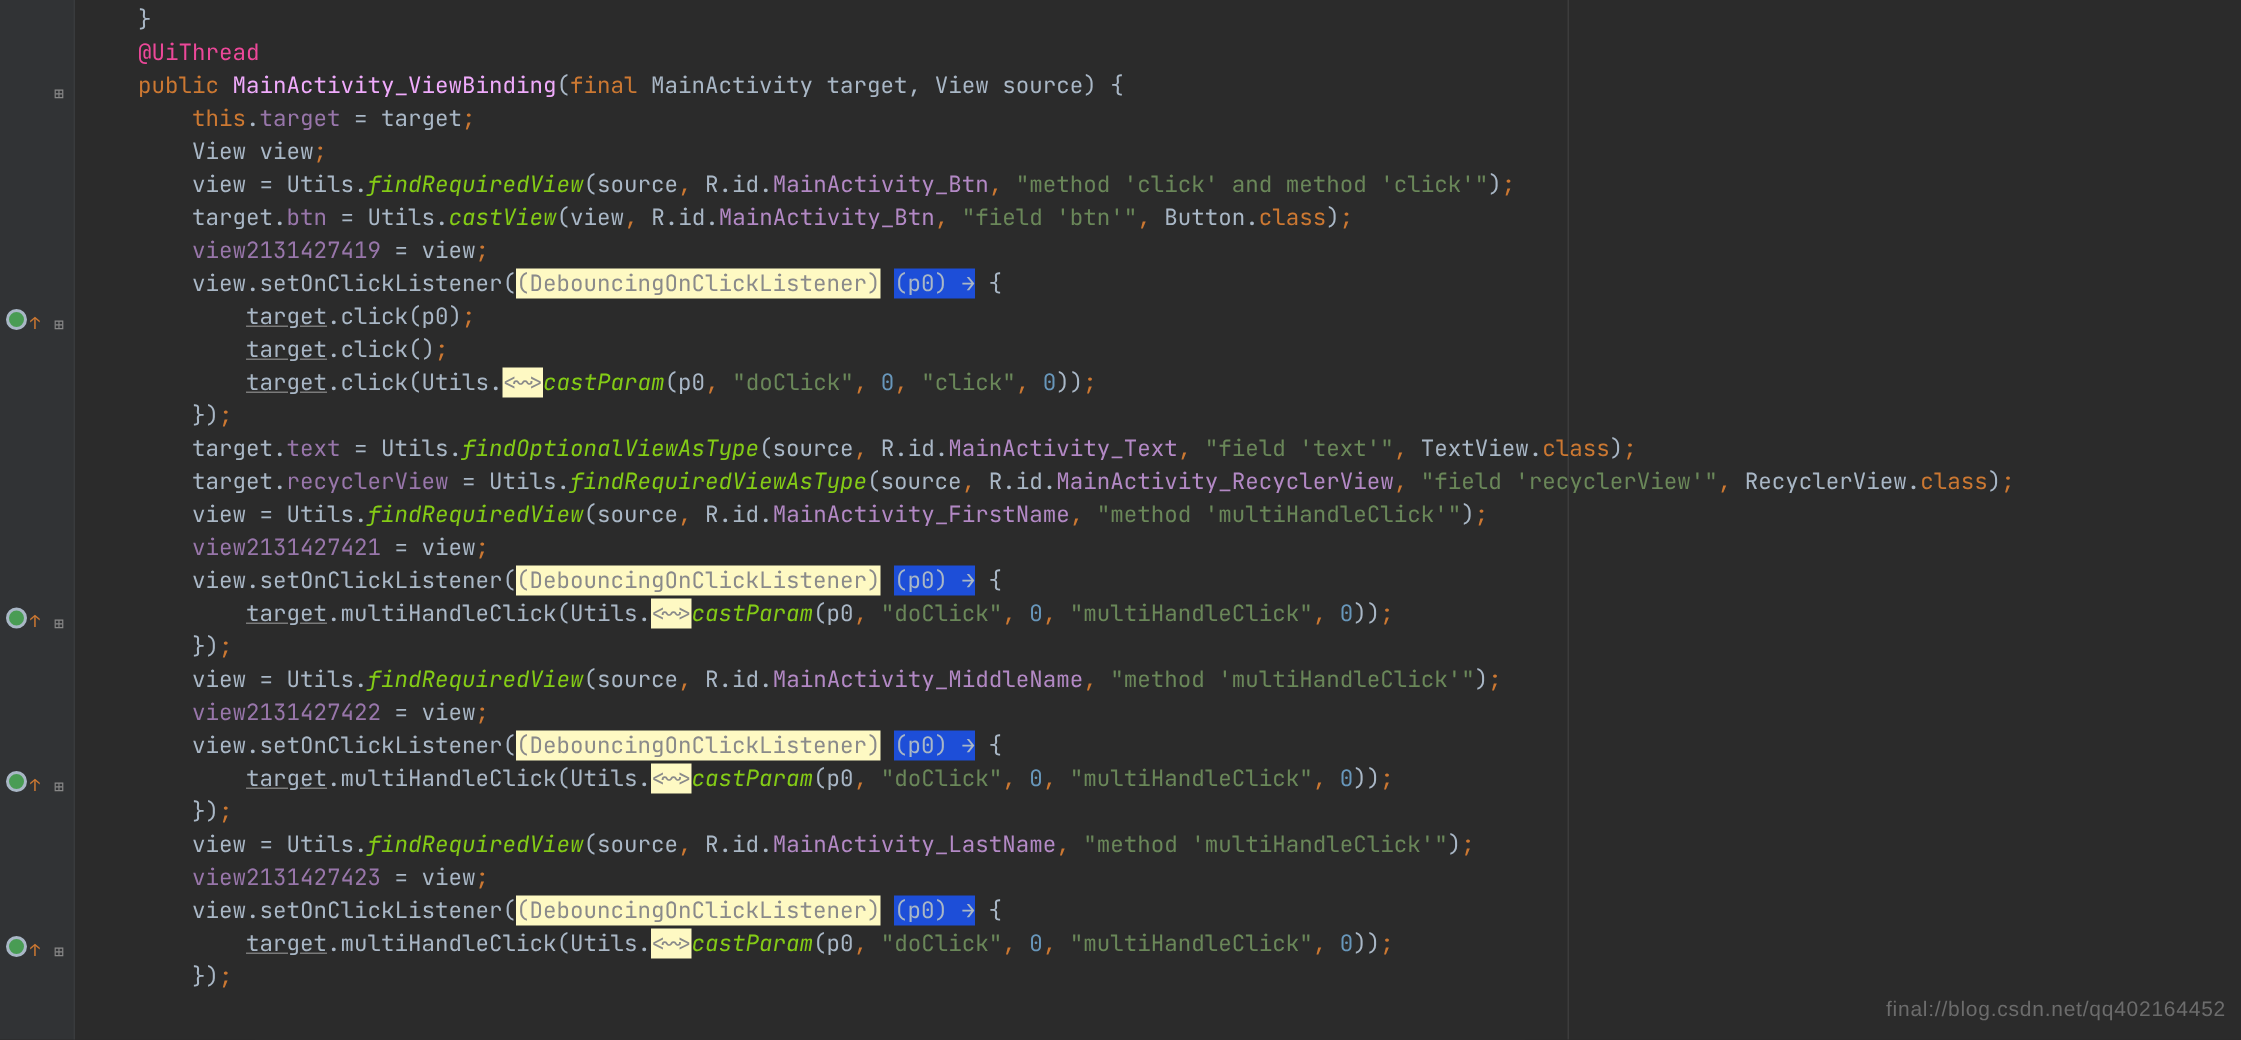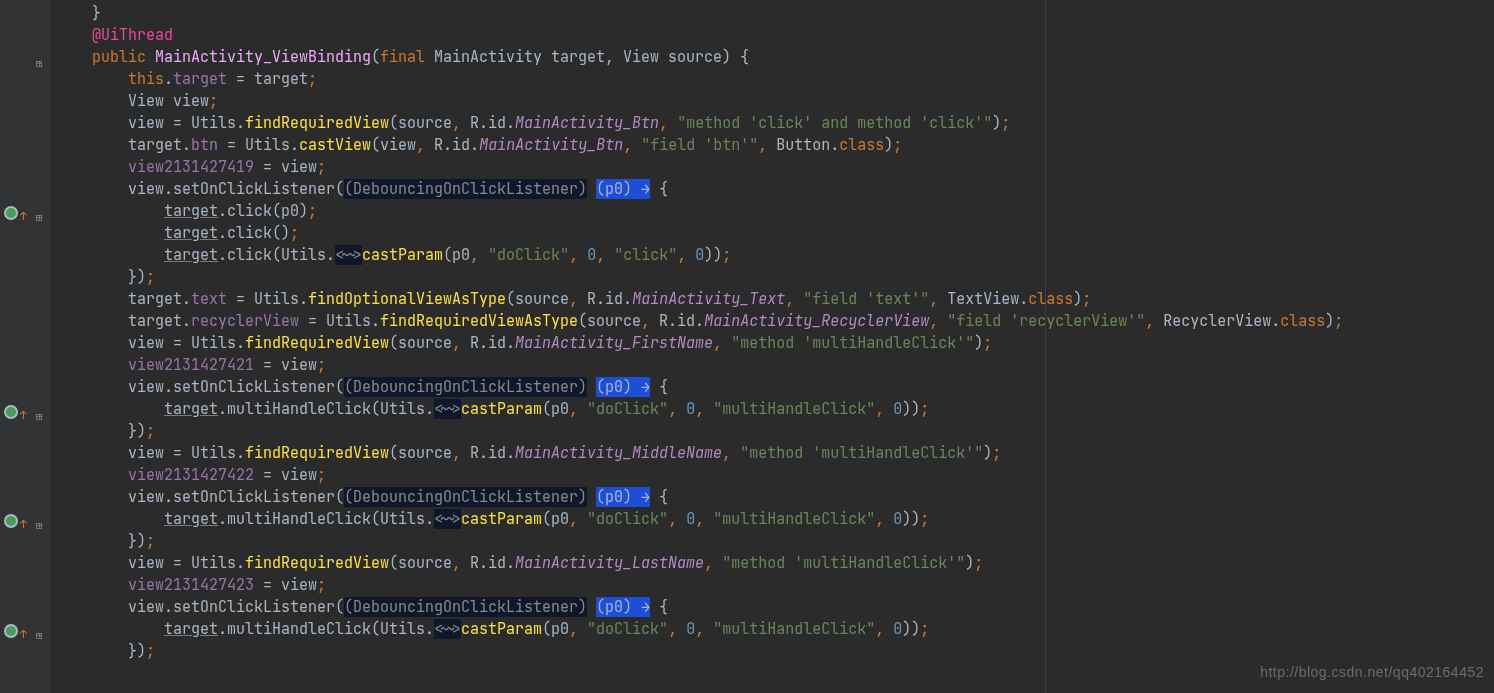--- a/index.html
+++ b/index.html
@@ -40,23 +40,23 @@
     position:absolute;right:10px;bottom:10px;
     color:#6c6c6c;font-family:sans-serif;font-size:14px;
     letter-spacing:0.5px;
   }
   .kw{color:#cc7832}
   .ann{color:#ec4899}
   .mname{color:#f0abfc}
   .fld{color:#9876aa}
   .str{color:#6a8759}
   .num{color:#6897bb}
-  .itc{color:#b389c5;font-style:italic}
-  .imtd{color:#fde047;}
-  .cast{color:#8a8a8a;background:#0f172a}
+  .itc{color:#b389c5;}
+  .imtd{color:#84cc16;font-style:italic}
+  .cast{color:#8a8a8a;background:#fef9c3}
   .un{text-decoration:underline;text-decoration-color:#7a7a7a}
   .bg{background:#1d4ed8}
 </style>
 </head>
 <body>
 
 <div class="gutter">
     <div class="gutter-mark" style="top: 206px;"></div>
     <div class="gutter-arrow" style="top: 205px;">↑</div>
     <div class="fold" style="top: 206px;">⊞</div>
@@ -66,13 +66,13 @@
     <div class="gutter-mark" style="top: 514px;"></div>
     <div class="gutter-arrow" style="top: 513px;">↑</div>
     <div class="fold" style="top: 514px;">⊞</div>
     <div class="gutter-mark" style="top: 624px;"></div>
     <div class="gutter-arrow" style="top: 623px;">↑</div>
     <div class="fold" style="top: 624px;">⊞</div>
     <div class="fold" style="top: 52px;">⊞</div>
   </div>
 <div class="ruler"></div>
 <div class="code" id="code-area"><div>    <span>}</span></div><div><span></span></div><div>    <span class="ann">@UiThread</span></div><div>    <span class="kw">public </span><span class="mname">MainActivity_ViewBinding</span><span>(</span><span class="kw">final </span><span>MainActivity target</span><span>, </span><span>View source) {</span></div><div>        <span class="kw">this</span><span>.</span><span class="fld">target</span><span> = target</span><span class="kw">;</span></div><div><span></span></div><div>        <span>View view</span><span class="kw">;</span></div><div>        <span>view = Utils.</span><span class="imtd">findRequiredView</span><span>(source</span><span class="kw">, </span><span>R.id.</span><span class="itc">MainActivity_Btn</span><span class="kw">, </span><span class="str">"method 'click' and method 'click'"</span><span>)</span><span class="kw">;</span></div><div>        <span>target.</span><span class="fld">btn</span><span> = Utils.</span><span class="imtd">castView</span><span>(view</span><span class="kw">, </span><span>R.id.</span><span class="itc">MainActivity_Btn</span><span class="kw">, </span><span class="str">"field 'btn'"</span><span class="kw">, </span><span>Button.</span><span class="kw">class</span><span>)</span><span class="kw">;</span></div><div>        <span class="fld">view2131427419</span><span> = view</span><span class="kw">;</span></div><div>        <span>view.setOnClickListener(</span><span class="cast">(DebouncingOnClickListener)</span><span> </span><span class="bg">(p0) →</span><span> {</span></div><div>            <span class="un">target</span><span>.click(p0)</span><span class="kw">;</span></div><div>            <span class="un">target</span><span>.click()</span><span class="kw">;</span></div><div>            <span class="un">target</span><span>.click(Utils.</span><span class="cast">&lt;~&gt;</span><span class="imtd">castParam</span><span>(p0</span><span class="kw">, </span><span class="str">"doClick"</span><span class="kw">, </span><span class="num">0</span><span class="kw">, </span><span class="str">"click"</span><span class="kw">, </span><span class="num">0</span><span>))</span><span class="kw">;</span></div><div>        <span>})</span><span class="kw">;</span></div><div>        <span>target.</span><span class="fld">text</span><span> = Utils.</span><span class="imtd">findOptionalViewAsType</span><span>(source</span><span class="kw">, </span><span>R.id.</span><span class="itc">MainActivity_Text</span><span class="kw">, </span><span class="str">"field 'text'"</span><span class="kw">, </span><span>TextView.</span><span class="kw">class</span><span>)</span><span class="kw">;</span></div><div>        <span>target.</span><span class="fld">recyclerView</span><span> = Utils.</span><span class="imtd">findRequiredViewAsType</span><span>(source</span><span class="kw">, </span><span>R.id.</span><span class="itc">MainActivity_RecyclerView</span><span class="kw">, </span><span class="str">"field 'recyclerView'"</span><span class="kw">, </span><span>RecyclerView.</span><span class="kw">class</span><span>)</span><span class="kw">;</span></div><div>        <span>view = Utils.</span><span class="imtd">findRequiredView</span><span>(source</span><span class="kw">, </span><span>R.id.</span><span class="itc">MainActivity_FirstName</span><span class="kw">, </span><span class="str">"method 'multiHandleClick'"</span><span>)</span><span class="kw">;</span></div><div>        <span class="fld">view2131427421</span><span> = view</span><span class="kw">;</span></div><div>        <span>view.setOnClickListener(</span><span class="cast">(DebouncingOnClickListener)</span><span> </span><span class="bg">(p0) →</span><span> {</span></div><div>            <span class="un">target</span><span>.multiHandleClick(Utils.</span><span class="cast">&lt;~&gt;</span><span class="imtd">castParam</span><span>(p0</span><span class="kw">, </span><span class="str">"doClick"</span><span class="kw">, </span><span class="num">0</span><span class="kw">, </span><span class="str">"multiHandleClick"</span><span class="kw">, </span><span class="num">0</span><span>))</span><span class="kw">;</span></div><div>        <span>})</span><span class="kw">;</span></div><div>        <span>view = Utils.</span><span class="imtd">findRequiredView</span><span>(source</span><span class="kw">, </span><span>R.id.</span><span class="itc">MainActivity_MiddleName</span><span class="kw">, </span><span class="str">"method 'multiHandleClick'"</span><span>)</span><span class="kw">;</span></div><div>        <span class="fld">view2131427422</span><span> = view</span><span class="kw">;</span></div><div>        <span>view.setOnClickListener(</span><span class="cast">(DebouncingOnClickListener)</span><span> </span><span class="bg">(p0) →</span><span> {</span></div><div>            <span class="un">target</span><span>.multiHandleClick(Utils.</span><span class="cast">&lt;~&gt;</span><span class="imtd">castParam</span><span>(p0</span><span class="kw">, </span><span class="str">"doClick"</span><span class="kw">, </span><span class="num">0</span><span class="kw">, </span><span class="str">"multiHandleClick"</span><span class="kw">, </span><span class="num">0</span><span>))</span><span class="kw">;</span></div><div>        <span>})</span><span class="kw">;</span></div><div>        <span>view = Utils.</span><span class="imtd">findRequiredView</span><span>(source</span><span class="kw">, </span><span>R.id.</span><span class="itc">MainActivity_LastName</span><span class="kw">, </span><span class="str">"method 'multiHandleClick'"</span><span>)</span><span class="kw">;</span></div><div>        <span class="fld">view2131427423</span><span> = view</span><span class="kw">;</span></div><div>        <span>view.setOnClickListener(</span><span class="cast">(DebouncingOnClickListener)</span><span> </span><span class="bg">(p0) →</span><span> {</span></div><div>            <span class="un">target</span><span>.multiHandleClick(Utils.</span><span class="cast">&lt;~&gt;</span><span class="imtd">castParam</span><span>(p0</span><span class="kw">, </span><span class="str">"doClick"</span><span class="kw">, </span><span class="num">0</span><span class="kw">, </span><span class="str">"multiHandleClick"</span><span class="kw">, </span><span class="num">0</span><span>))</span><span class="kw">;</span></div><div>        <span>})</span><span class="kw">;</span></div></div>
-<div class="watermark">http://blog.csdn.net/qq402164452</div>
+<div class="watermark">final://blog.csdn.net/qq402164452</div>
 
 </body></html>

